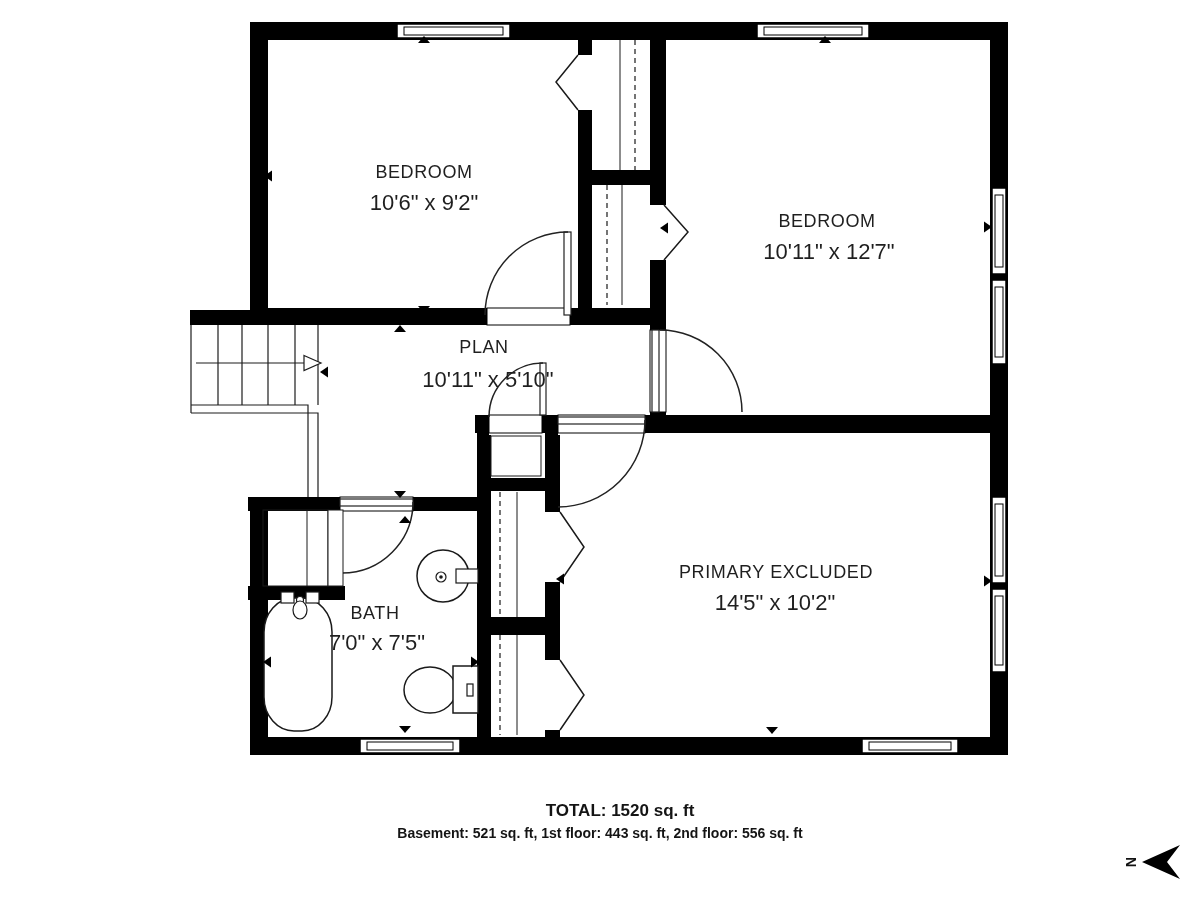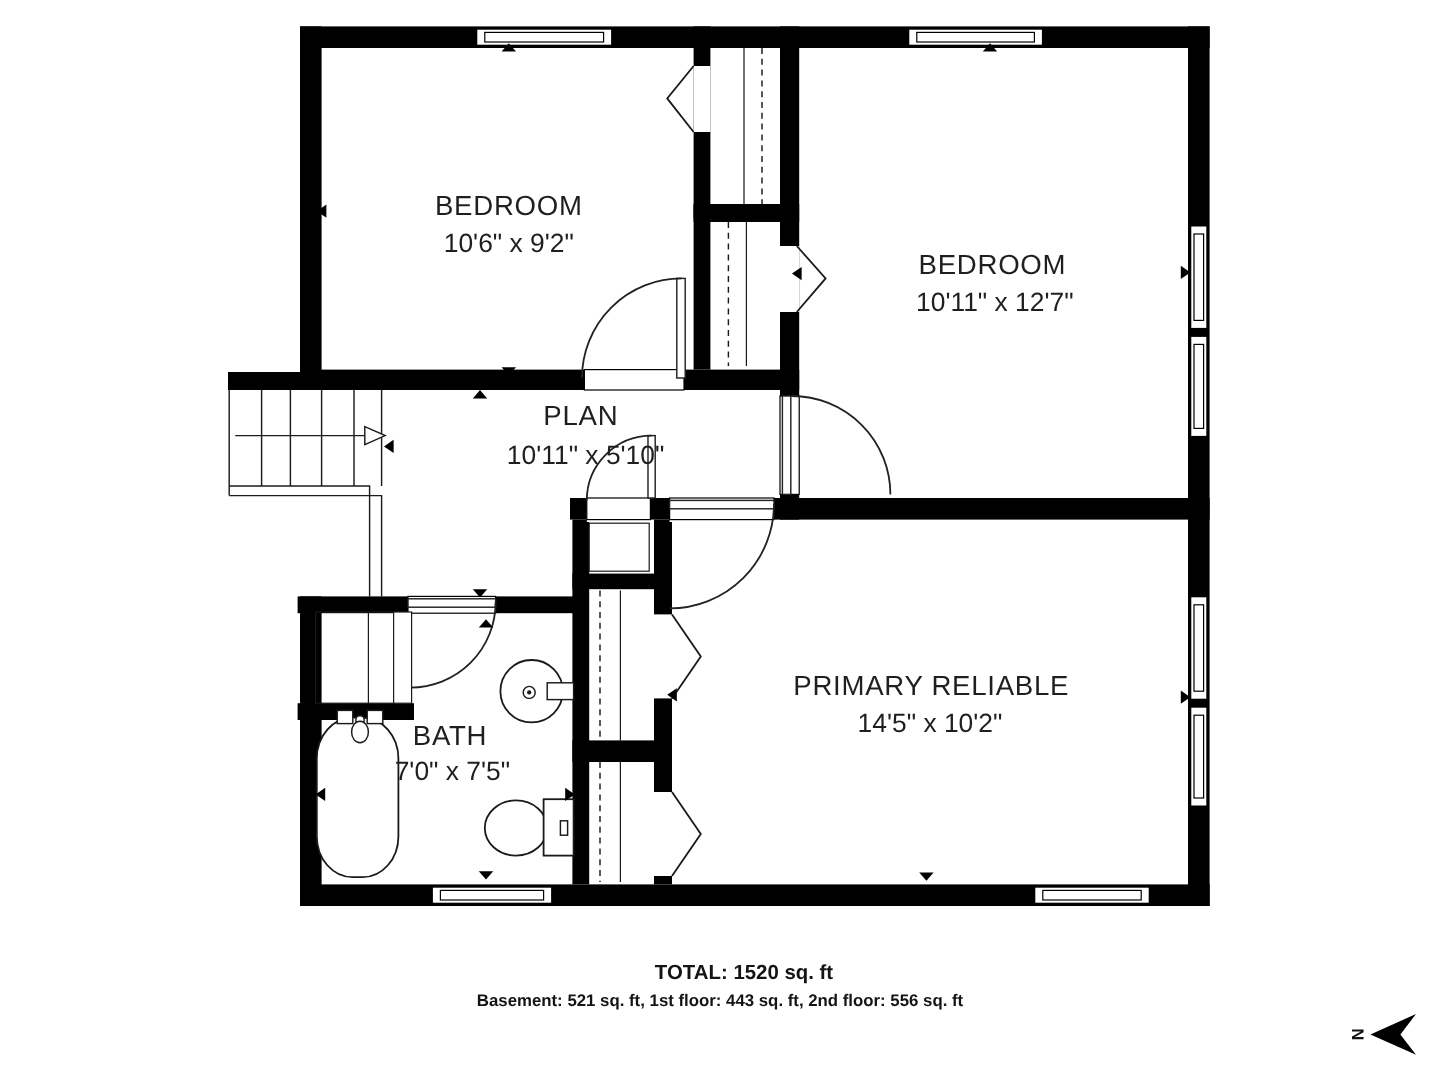--- a/index.html
+++ b/index.html
@@ -1,20 +1,20 @@
 <!DOCTYPE html>
 <html><head>
 <meta charset="utf-8">
 <style>
   html,body{margin:0;padding:0;background:#fff;}
   .stage{position:relative;width:1200px;height:900px;background:#ffffff;overflow:hidden;
          font-family:"Liberation Sans", sans-serif;}
   .plan-svg{position:absolute;left:0;top:0;}
   .label{position:absolute;transform:translate(-50%,-50%);white-space:nowrap;color:#1f1f1f;}
-  .room-name{font-size:23px;letter-spacing:0.6px;}
+  .room-name{font-size:18px;letter-spacing:0.6px;}
   .room-dim{font-size:22px;}
   .footer{position:absolute;left:0;right:0;top:800px;text-align:center;color:#141414;}
   .footer .total{font-weight:bold;font-size:17px;line-height:21px;padding-left:40px;}
   .footer .line{font-size:14px;line-height:19px;margin-top:3px;font-weight:bold;}
   .footer .disclaimer{font-size:8.5px;color:#6e6e6e;letter-spacing:0.3px;margin-top:11px;}
 </style>
 </head>
 <body>
 
 <div class="stage">
@@ -196,21 +196,21 @@
 
   <div class="label room-name" style="left:827px;top:221px">BEDROOM</div>
   <div class="label room-dim" style="left:829px;top:252px">10'11" x 12'7"</div>
 
   <div class="label room-name" style="left:484px;top:347px">PLAN</div>
   <div class="label room-dim" style="left:488px;top:380px">10'11" x 5'10"</div>
 
   <div class="label room-name" style="left:375px;top:613px">BATH</div>
   <div class="label room-dim" style="left:377px;top:643px">7'0" x 7'5"</div>
 
-  <div class="label room-name" style="left:776px;top:572px">PRIMARY RELIABLE</div>
+  <div class="label room-name" style="left:776px;top:572px">PRIMARY EXCLUDED</div>
   <div class="label room-dim" style="left:775px;top:603px">14'5" x 10'2"</div>
 
   <div class="footer">
     <div class="total">TOTAL: 1520 sq. ft</div>
     <div class="line">Basement: 521 sq. ft, 1st floor: 443 sq. ft, 2nd floor: 556 sq. ft</div>
   </div>
 
 </div>
 
 </body></html>

